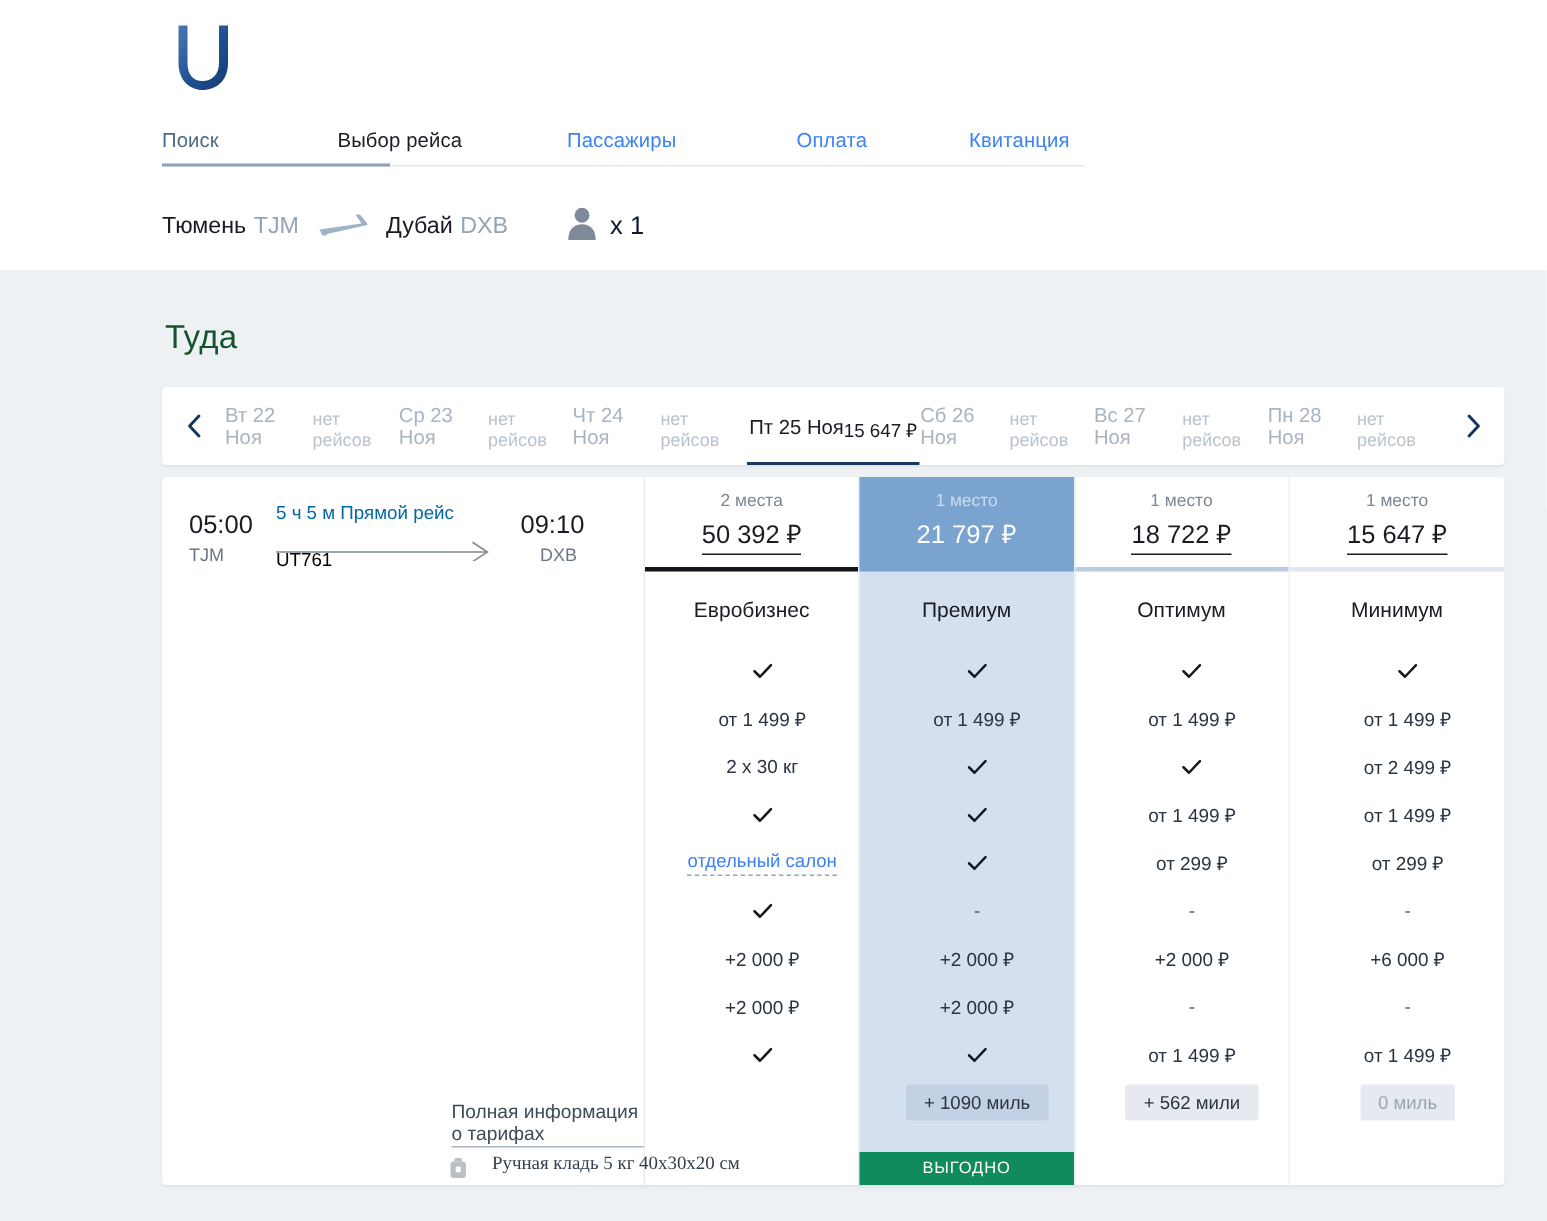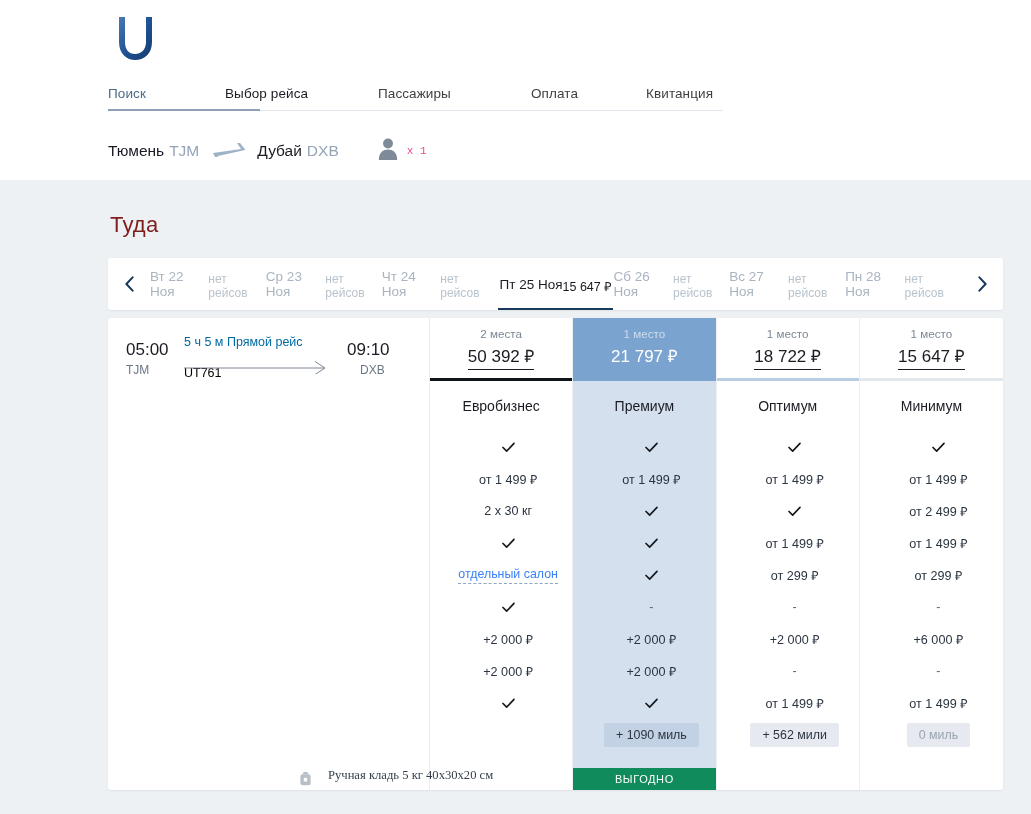--- a/index.html
+++ b/index.html
@@ -21,50 +21,50 @@
   }
   .steps {
     position: absolute; left: 108px; top: 86px; width: 615px; height: 26px;
   }
   .step {
     position: absolute; top: 0; font-size: 13.5px; letter-spacing: .1px;
     white-space: nowrap;
   }
   .step.done  { color: #4c6b87; }
   .step.current { color: #1b1b23; }
-  .step.future { color: #404040; }
+  .step.future { color: #3b82f6; }
   .steps-rule {
     position: absolute; left: 108px; top: 110px; width: 615px; height: 1px;
     background: #e4e9ef;
   }
   .steps-rule-active {
     position: absolute; left: 108px; top: 109px; width: 152px; height: 2px;
     background: #8da0b4;
   }
 
   .route {
     position: absolute; left: 108px; top: 137px; height: 28px;
     display: flex; align-items: center; gap: 0px;
     font-size: 15.5px;
   }
   .route .city { color: #1b1b23; }
   .route .code { color: #93a4b6; margin-left: 5px; }
   .plane-icon { width: 34px; height: 22px; margin: 0 12px; display:inline-block; }
   .pax { display: flex; align-items: center; margin-left: 38px; gap: 8px; }
-  .pax-count { font-size: 11px; color: #ec4899; font-family: Liberation Mono, monospace; }
+  .pax-count { font-size: 17px; color: #0f172a; }
 
   
   .body-bg {
     position: absolute; left: 0; top: 180px; width: 1031px; height: 634px;
     background: #eef1f4;
   }
 
   .section-title {
     position: absolute; left: 110px; top: 212px;
-    font-size: 22px; color: #7f1d1d; letter-spacing: .2px;
+    font-size: 22px; color: #14532d; letter-spacing: .2px;
   }
 
   
   .date-strip {
     position: absolute; left: 108px; top: 258px; width: 895px; height: 52px;
     background: #ffffff; border-radius: 3px;
     box-shadow: 0 1px 2px rgba(40,60,90,.08);
     display: flex; align-items: stretch;
   }
   .date-arrow {
@@ -286,20 +286,21 @@
     <div class="fl-code" style="left:18px; top:45px;">TJM</div>
     <div class="fl-dur" style="left:76px; top:17px;">5 ч 5 м Прямой рейс</div>
     <div class="fl-num" style="left:76px; top:48px;">UT761</div>
     <div class="fl-time" style="left:239px; top:22px;">09:10</div>
     <div class="fl-code" style="left:252px; top:45px;">DXB</div>
     <svg style="position:absolute; left:76px; top:36px;" width="150" height="20">
       <path d="M0 14 L140 14" stroke="#7d8894" stroke-width="1"></path>
       <path d="M131 7.5 L141 14 L131 20.5" stroke="#7d8894" stroke-width="1" fill="none"></path>
     </svg>
 
+    <div class="tariff-link">Полная информация о тарифах</div>
 
     <div class="feat-list">
 
       <div class="feat-row">
         <span class="feat-icon">
           <svg viewBox="0 0 20 20" width="17" height="17">
             <path d="M7 3.5 C7 2 13 2 13 3.5 L13 5 L7 5 Z" fill="#b9bfc6"></path>
             <rect x="4" y="5" width="12" height="13" rx="2.5" fill="#b9bfc6"></rect>
             <rect x="8" y="9" width="4" height="4.5" rx="1" fill="#ffffff"></rect>
           </svg>

